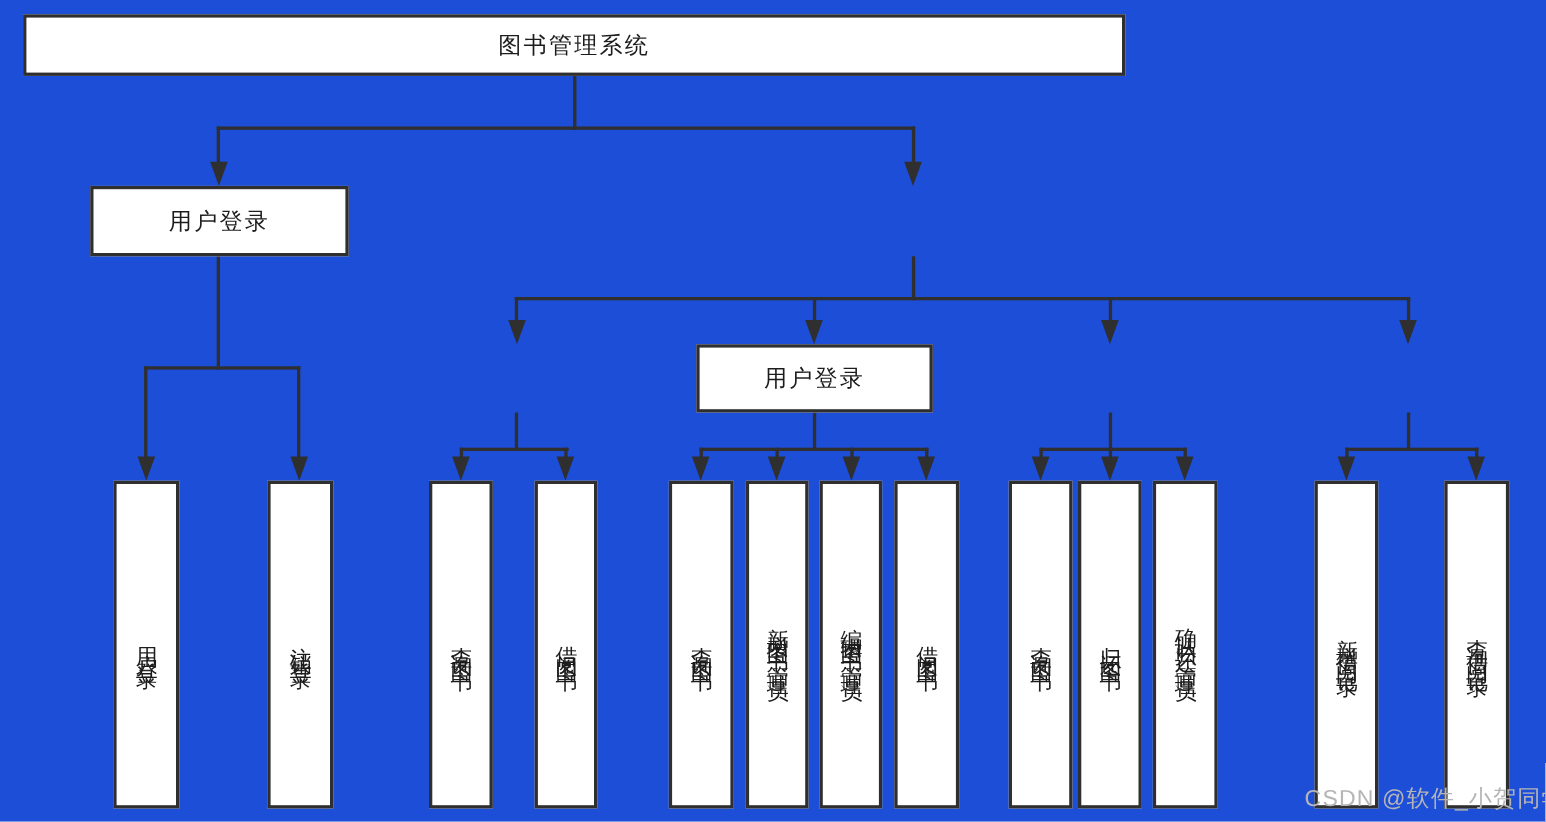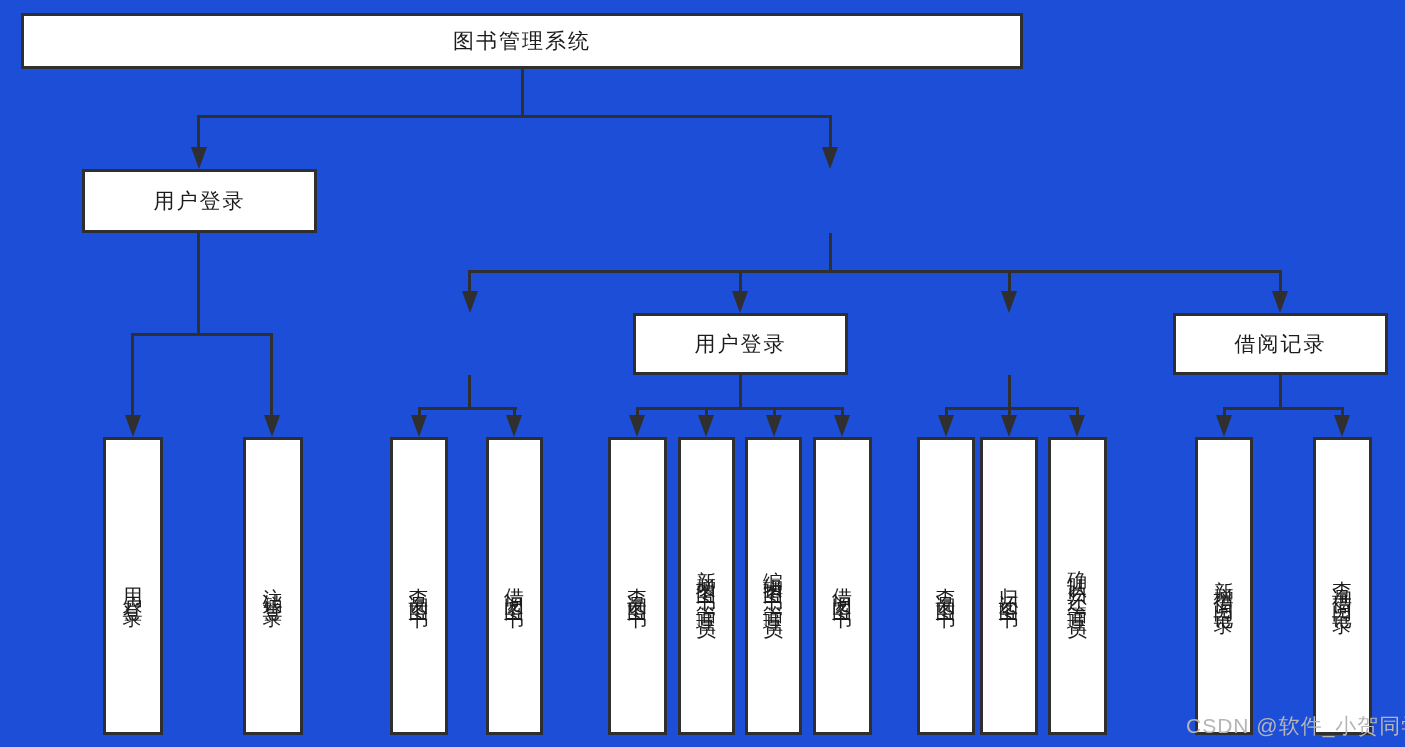--- a/index.html
+++ b/index.html
@@ -96,23 +96,20 @@
     <span class="lbl">图书管理系统</span>
   </div>
 
   <div class="node h" style="left:82px;top:169px;width:235px;height:64px">
     <span class="lbl">用户登录</span>
   </div>
 
   <div class="node h" style="left:633px;top:313px;width:215px;height:62px">
     <span class="lbl">用户登录</span>
   </div>
-  <div class="node h" style="left:1173px;top:313px;width:215px;height:62px">
-    <span class="lbl">借阅记录</span>
-  </div>
 
   <div class="node v" style="left:103px;top:437px;width:60px;height:298px">
     <span class="lbl">用户登录</span>
   </div>
   <div class="node v" style="left:243px;top:437px;width:60px;height:298px">
     <span class="lbl">注销登录</span>
   </div>
   <div class="node v" style="left:390px;top:437px;width:58px;height:298px">
     <span class="lbl">查询图书</span>
   </div>

